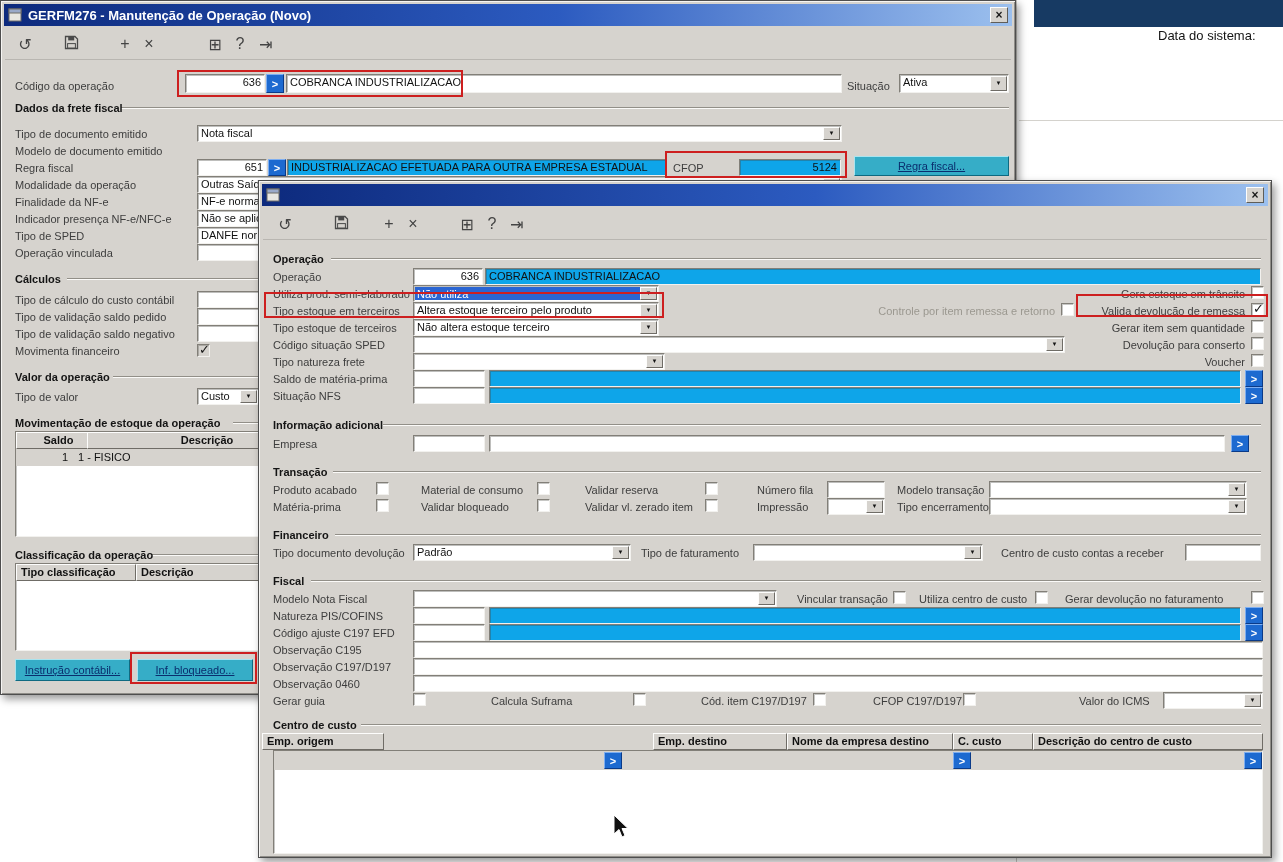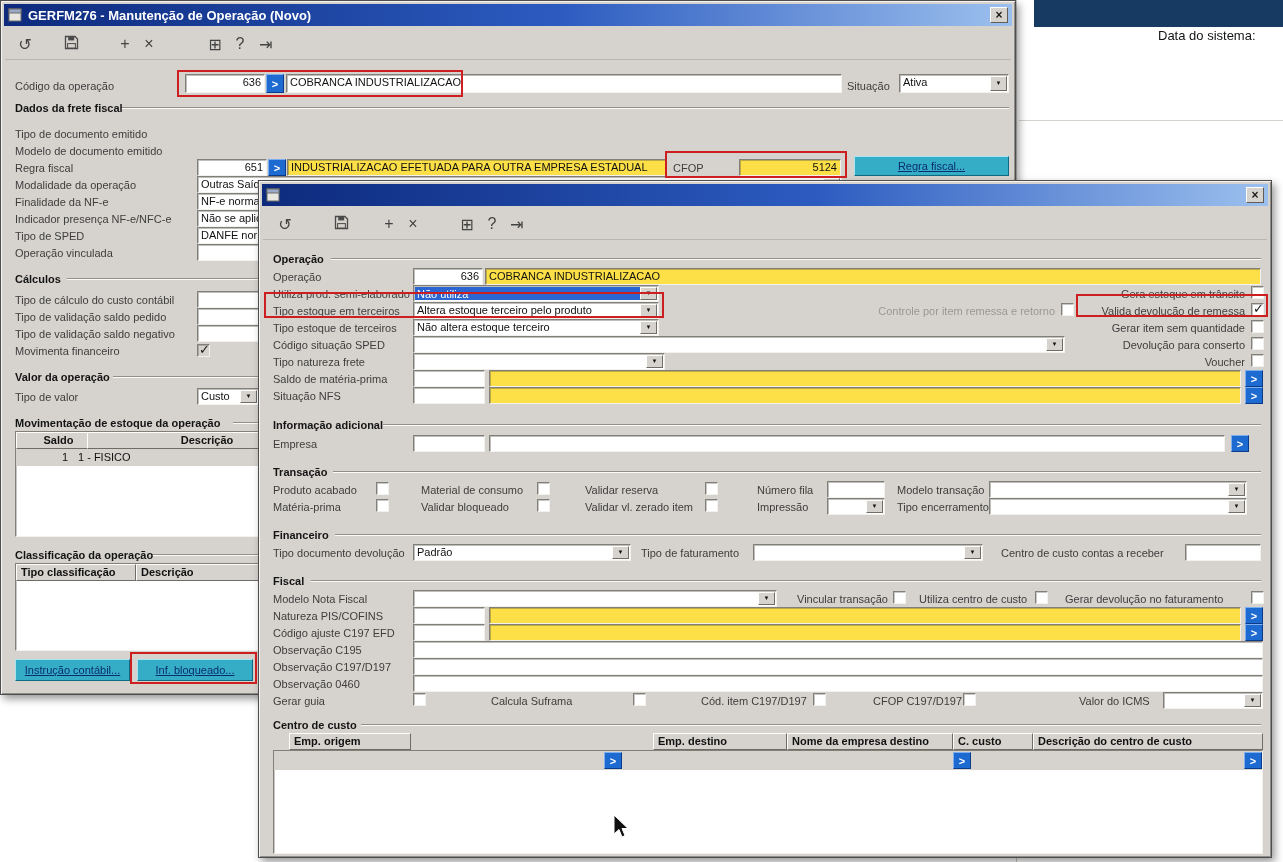--- a/index.html
+++ b/index.html
@@ -11,21 +11,21 @@
 .wicon{width:15px;height:14px;display:inline-block;flex:0 0 auto}
 .closebtn{position:absolute;top:6px;width:18px;height:16px;background:#d6d3ce;border:1px solid;border-color:#fdfdfc #5f5d58 #5f5d58 #fdfdfc;display:flex;align-items:center;justify-content:center;font-size:12px;font-weight:bold;color:#1a1a1a;z-index:5}
 .toolbar{position:absolute;left:4px;right:4px;top:26px;height:33px;border-bottom:1px solid #b9b6b1}
 .ticon{position:absolute;top:5px;width:24px;height:24px;display:flex;align-items:center;justify-content:center;font-size:16px;color:#444}
 .lbl{position:absolute;font-size:11px;color:#3d3d3d;white-space:nowrap}
 .lbl.r{text-align:right}
 .lbl.dis{color:#9b9890}
 .grp{position:absolute;font-size:11px;font-weight:bold;color:#141414;white-space:nowrap;z-index:2}
 .etch{position:absolute;height:2px;border-top:1px solid #928f88;border-bottom:1px solid #fbfaf8}
 .field{position:absolute;height:17px;background:#fff;border:1px solid;border-color:#827f78 #f2f1ee #f2f1ee #827f78;box-shadow:inset 1px 1px 0 rgba(70,68,64,.35);font-size:11px;padding:1px 3px;line-height:13px;white-space:nowrap;overflow:hidden}
-.field.gray{background:#fde047}
+.field.gray{background:#0ea5e9}
 .field.num{text-align:right}
 .dd{padding-right:18px}
 .dd::after{content:"▼";position:absolute;right:1px;top:1px;bottom:1px;width:15px;background:#d6d3ce;border:1px solid;border-color:#fdfdfc #6f6c66 #6f6c66 #fdfdfc;color:#141414;font-size:6px;display:flex;align-items:center;justify-content:center}
 .hl{position:absolute;left:1px;top:1px;bottom:1px;right:17px;background:#2a65d2;color:#fff;padding:1px 2px;line-height:12px;white-space:nowrap;overflow:hidden}
 .chk{position:absolute;width:13px;height:13px;background:#fff;border:1px solid;border-color:#827f78 #f2f1ee #f2f1ee #827f78;box-shadow:inset 1px 1px 0 rgba(70,68,64,.3)}
 .chk.on::after{content:"✓";position:absolute;left:1px;top:-3px;font-size:13px;font-weight:bold;color:#141414}
 .chk.dis{background:#d6d3ce}
 .bbtn{position:absolute;width:18px;height:17px;background:#1d6ad0;border:1px solid;border-color:#7eaef0 #0a3a88 #0a3a88 #7eaef0;color:#fff;font-size:11px;font-weight:bold;display:flex;align-items:center;justify-content:center}
 .bbtn::after{content:">"}
 .tbtn{position:absolute;background:#36adc7;border:1px solid;border-color:#a9e4ef #0f6a81 #0f6a81 #a9e4ef;color:#0a2e6e;font-size:11px;text-decoration:underline;display:flex;align-items:center;justify-content:center;white-space:nowrap}
@@ -88,20 +88,21 @@
   <div class="field num" style="left:184px;top:73px;width:80px;height:19px">636</div>
   <div class="bbtn" style="left:265px;top:73px;height:19px"></div>
   <div class="field" style="left:285px;top:73px;width:556px;height:19px">COBRANCA INDUSTRIALIZACAO</div>
   <span class="lbl" style="left:846px;top:79px">Situação</span>
   <div class="field dd" style="left:898px;top:73px;width:110px;height:19px">Ativa</div>
 
   <span class="grp" style="left:14px;top:101px">Dados da frete fiscal</span>
   <div class="etch" style="left:120px;top:106px;width:888px"></div>
 
   <span class="lbl" style="left:14px;top:127px">Tipo de documento emitido</span>
+  <div class="field dd" style="left:196px;top:124px;width:645px">Nota fiscal</div>
 
   <span class="lbl" style="left:14px;top:144px">Modelo de documento emitido</span>
 
   <span class="lbl" style="left:14px;top:161px">Regra fiscal</span>
   <div class="field num" style="left:196px;top:158px;width:70px">651</div>
   <div class="bbtn" style="left:267px;top:158px"></div>
   <div class="field gray" style="left:286px;top:158px;width:380px">INDUSTRIALIZACAO EFETUADA PARA OUTRA EMPRESA ESTADUAL</div>
   <span class="lbl" style="left:672px;top:161px">CFOP</span>
   <div class="field gray num" style="left:738px;top:158px;width:102px">5124</div>
   <div class="tbtn" style="left:853px;top:155px;width:155px;height:20px">Regra fiscal...</div>
@@ -318,21 +319,21 @@
   <span class="chk" style="left:374px;top:512px"></span>
   <span class="lbl" style="left:442px;top:514px">Cód. item C197/D197</span>
   <span class="chk" style="left:554px;top:512px"></span>
   <span class="lbl" style="left:614px;top:514px">CFOP C197/D197</span>
   <span class="chk" style="left:704px;top:512px"></span>
   <span class="lbl" style="left:820px;top:514px">Valor do ICMS</span>
   <div class="field dd" style="left:904px;top:511px;width:100px"></div>
 
   <span class="grp" style="left:14px;top:538px">Centro de custo</span>
   <div class="etch" style="left:102px;top:543px;width:900px"></div>
-  <div class="th" style="left:30px;top:552px;width:122px">Emp. origem</div>
+  <div class="th" style="left:3px;top:552px;width:122px">Emp. origem</div>
   <div class="th" style="left:394px;top:552px;width:134px">Emp. destino</div>
   <div class="th" style="left:528px;top:552px;width:166px">Nome da empresa destino</div>
   <div class="th" style="left:694px;top:552px;width:80px">C. custo</div>
   <div class="th" style="left:774px;top:552px;width:230px">Descrição do centro de custo</div>
   <div class="tbody" style="left:14px;top:569px;width:990px;height:104px"></div>
   <div class="trow" style="left:15px;top:570px;width:988px;height:19px"></div>
   <div class="bbtn" style="left:345px;top:571px"></div>
   <div class="bbtn" style="left:694px;top:571px"></div>
   <div class="bbtn" style="left:985px;top:571px"></div>
 </div>

